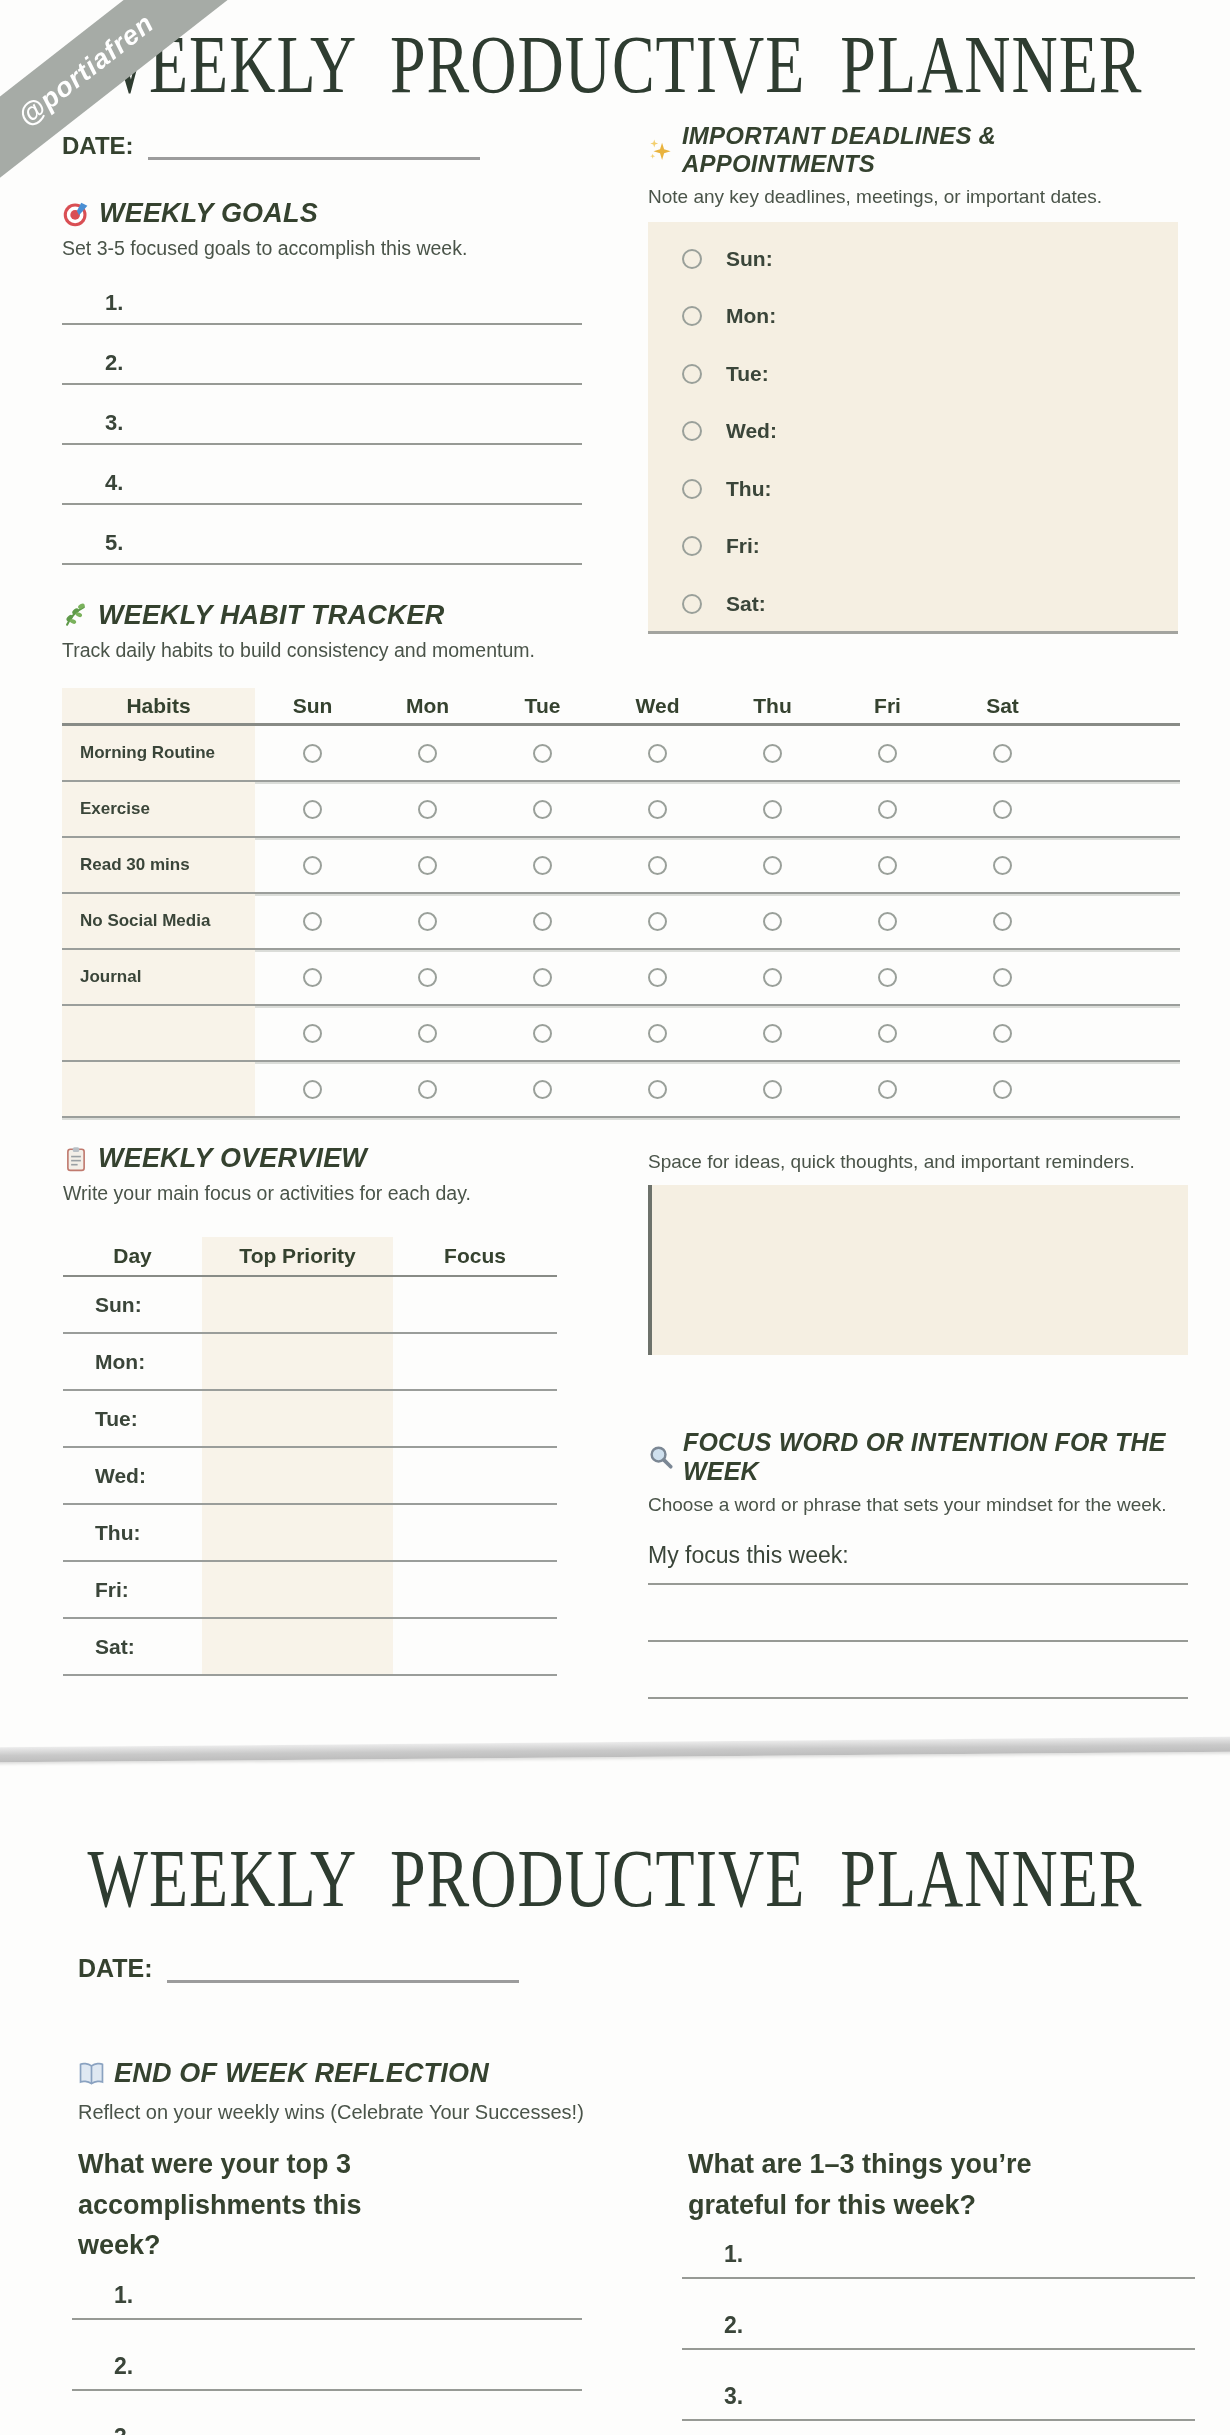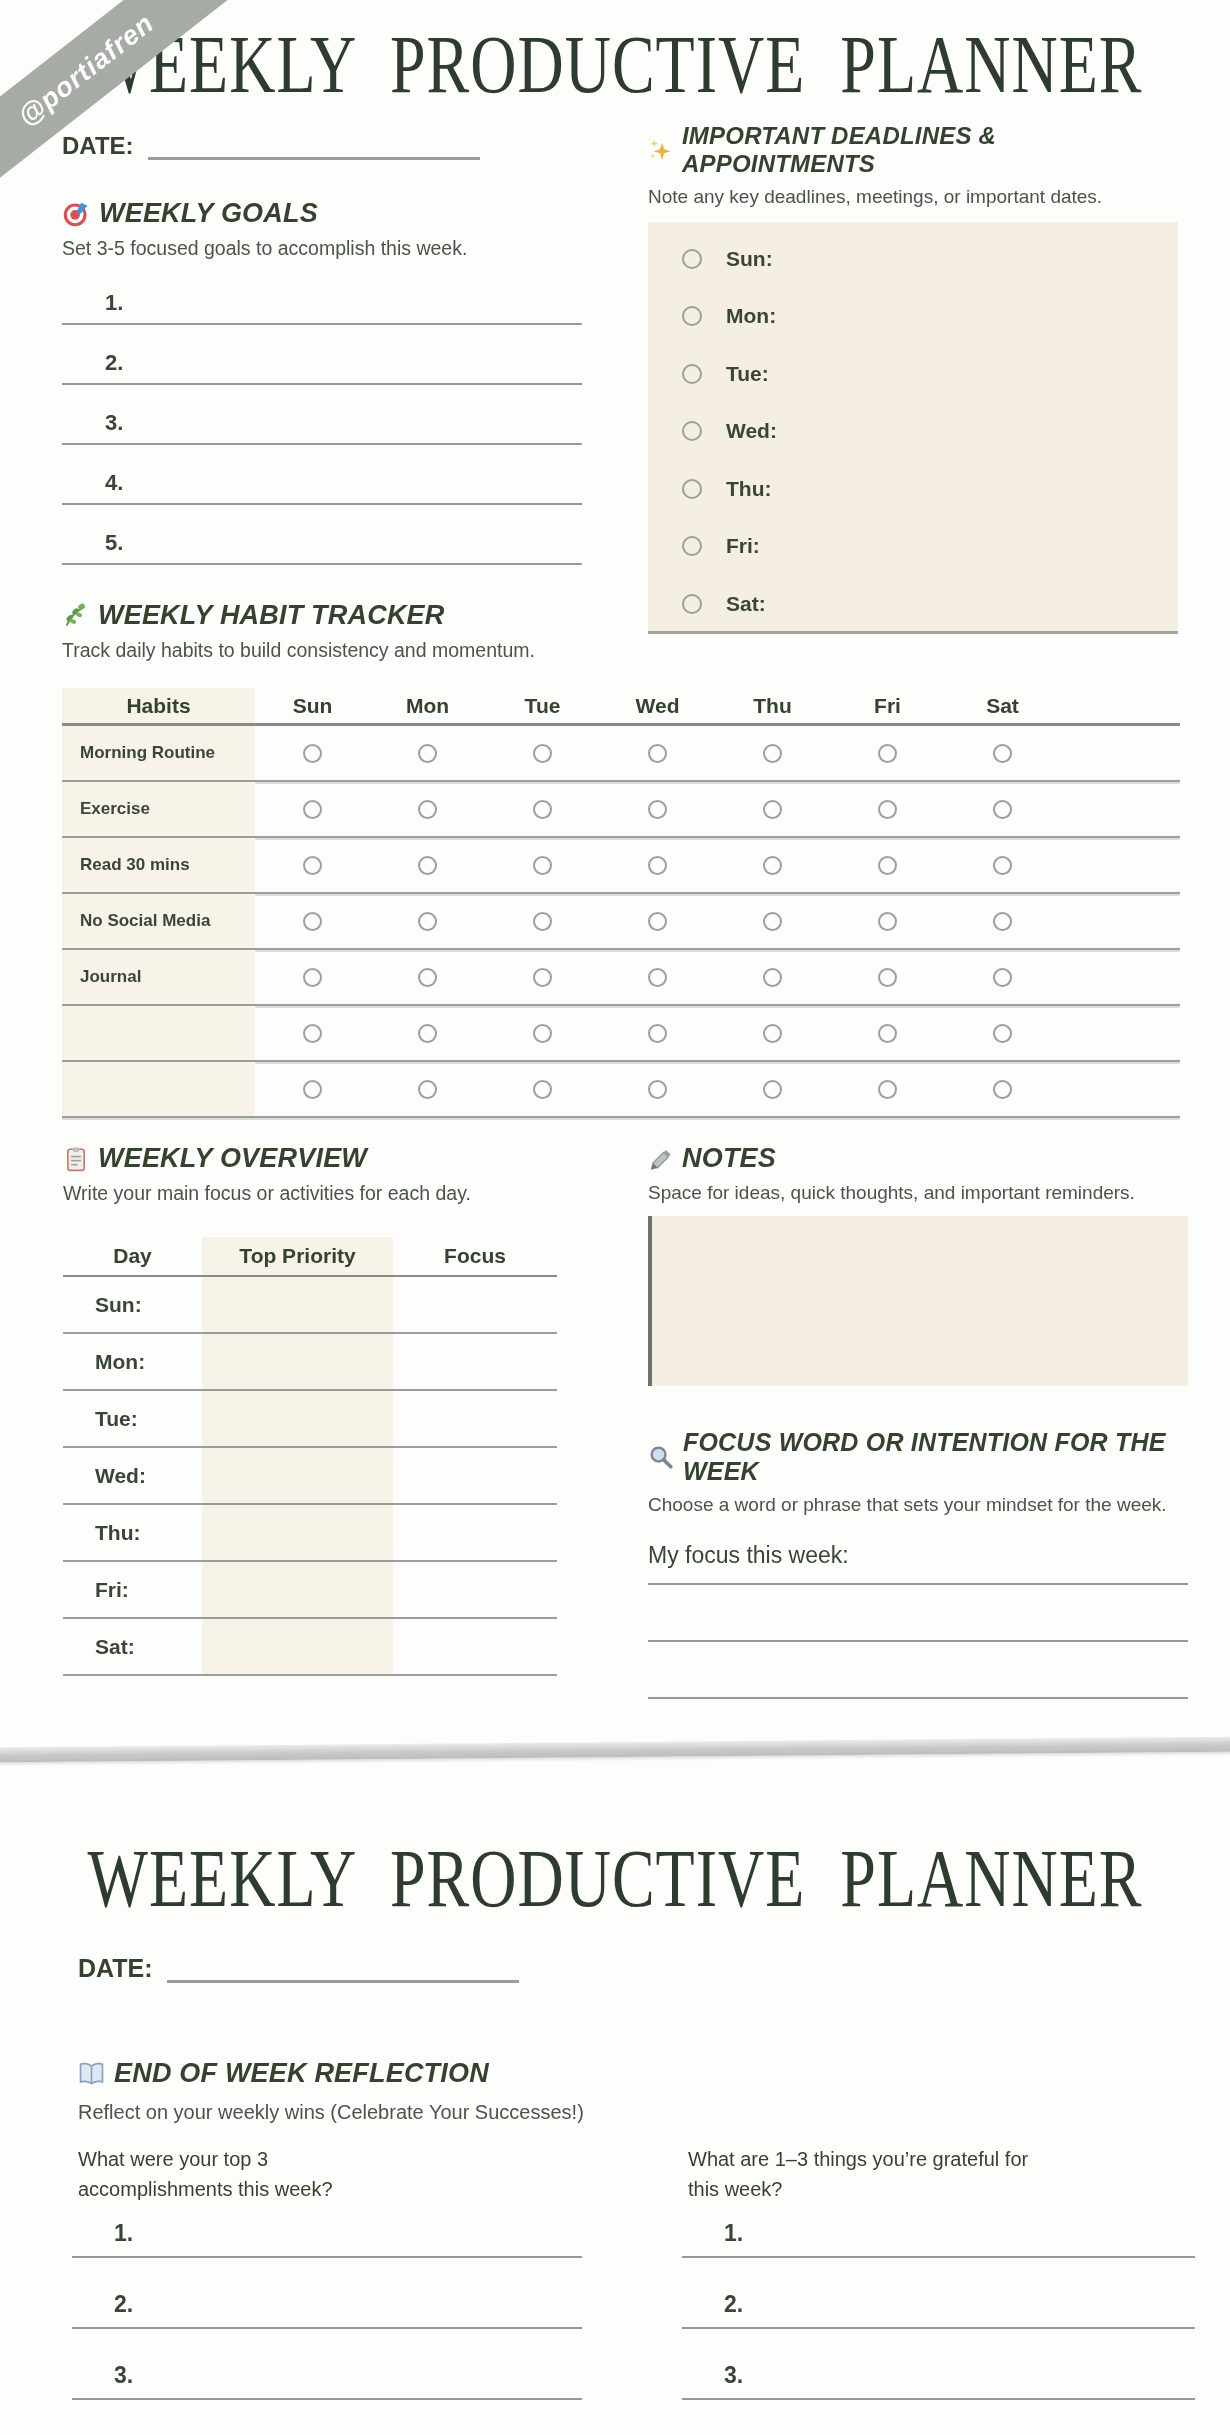--- a/index.html
+++ b/index.html
@@ -89,21 +89,21 @@
              border-left:4px solid #6d726b;}
   
   .focus-prompt{margin-top:26px;font-size:23px;color:var(--label);font-weight:400;}
   .focus-line{width:540px;margin-top:0;border-bottom:2.5px solid var(--line);}
   
   .divider{position:absolute;left:-8px;top:1742px;width:1246px;height:15px;border-radius:8px;
            background:linear-gradient(#ececec, #c9c9c9 55%, #bdbdbd);
            box-shadow:0 2px 3px rgba(0,0,0,.12);transform:rotate(-.5deg);}
   
   .ref-col{position:absolute;top:86px;}
-  .ref-q{font-weight:400;font-size:20px;color:var(--green-head);line-height:1.5;}
+  .ref-q{font-weight:700;font-size:27px;color:var(--green-head);line-height:1.5;}
   .ref-items{margin-top:16px;}
   .ref-item{height:71px;}
   .ref-item .num{display:block;margin-left:42px;font-weight:700;font-size:23px;color:var(--label);}
   .ref-item .wline{margin-top:9px;width:100%;}
 </style>
 </head>
 <body>
 
 <div class="canvas">
 
@@ -451,30 +451,20 @@
       </div>
       <div class="o-row">
         <div class="o-day">Sat:</div>
         <div class="o-pri"></div>
         <div class="o-foc"></div>
       </div>
     </div>
   </div>
 
   <div class="sec" style="left:648px;top:1143px;width:545px;">
-    <div class="sec-head">
-      <span class="icon">
-        <svg width="25" height="25" viewBox="0 0 32 32">
-          <path d="M6 22 L20 8 L26 14 L12 28 Z" fill="#bcc1c3" stroke="#8d9294" stroke-width="1.5"></path>
-          <path d="M6 22 L12 28 L3.5 30.5 Z" fill="#6f7476"></path>
-          <path d="M20 8 L23 5 L29 11 L26 14 Z" fill="#9aa0a2"></path>
-        </svg>
-      </span>
-      <span class="t">NOTES</span>
-    </div>
     <div class="sec-sub" style="font-size:19px;">Space for ideas, quick thoughts, and important reminders.</div>
     <div class="notes-box"></div>
   </div>
 
   <div class="sec" style="left:648px;top:1428px;width:545px;">
     <div class="sec-head">
       <span class="icon">
         <svg width="26" height="26" viewBox="0 0 32 32">
           <circle cx="13" cy="13" r="8.5" fill="#cfe0ee" stroke="#7b8794" stroke-width="3"></circle>
           <line x1="19.5" y1="19.5" x2="28" y2="28" stroke="#7b8794" stroke-width="4.5" stroke-linecap="round"></line>

